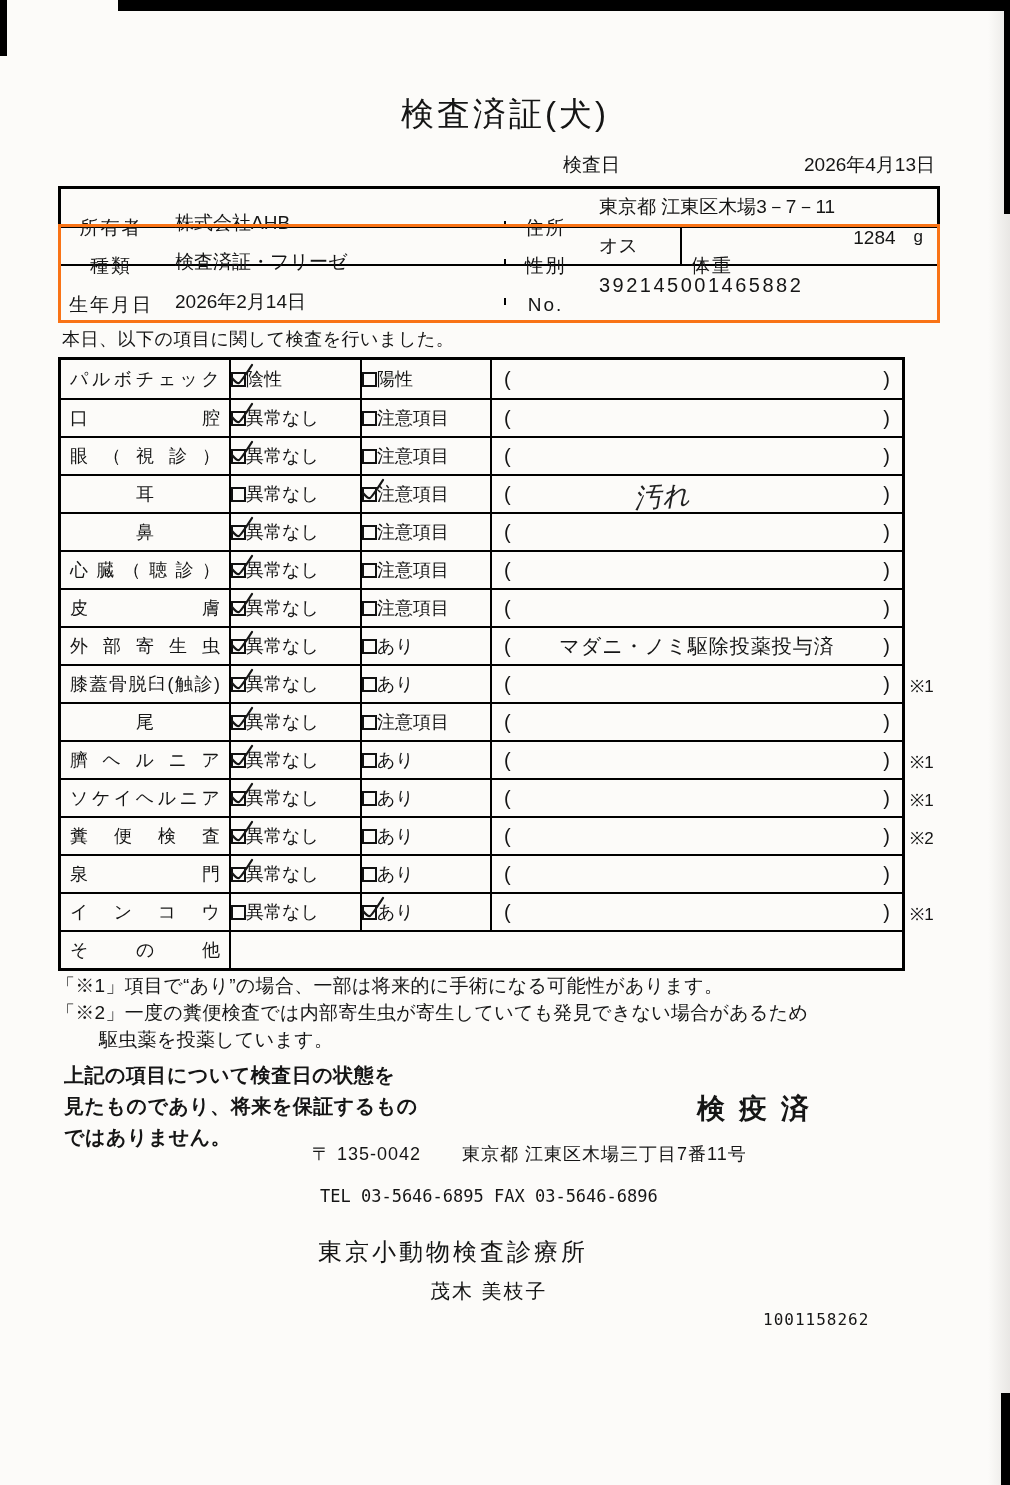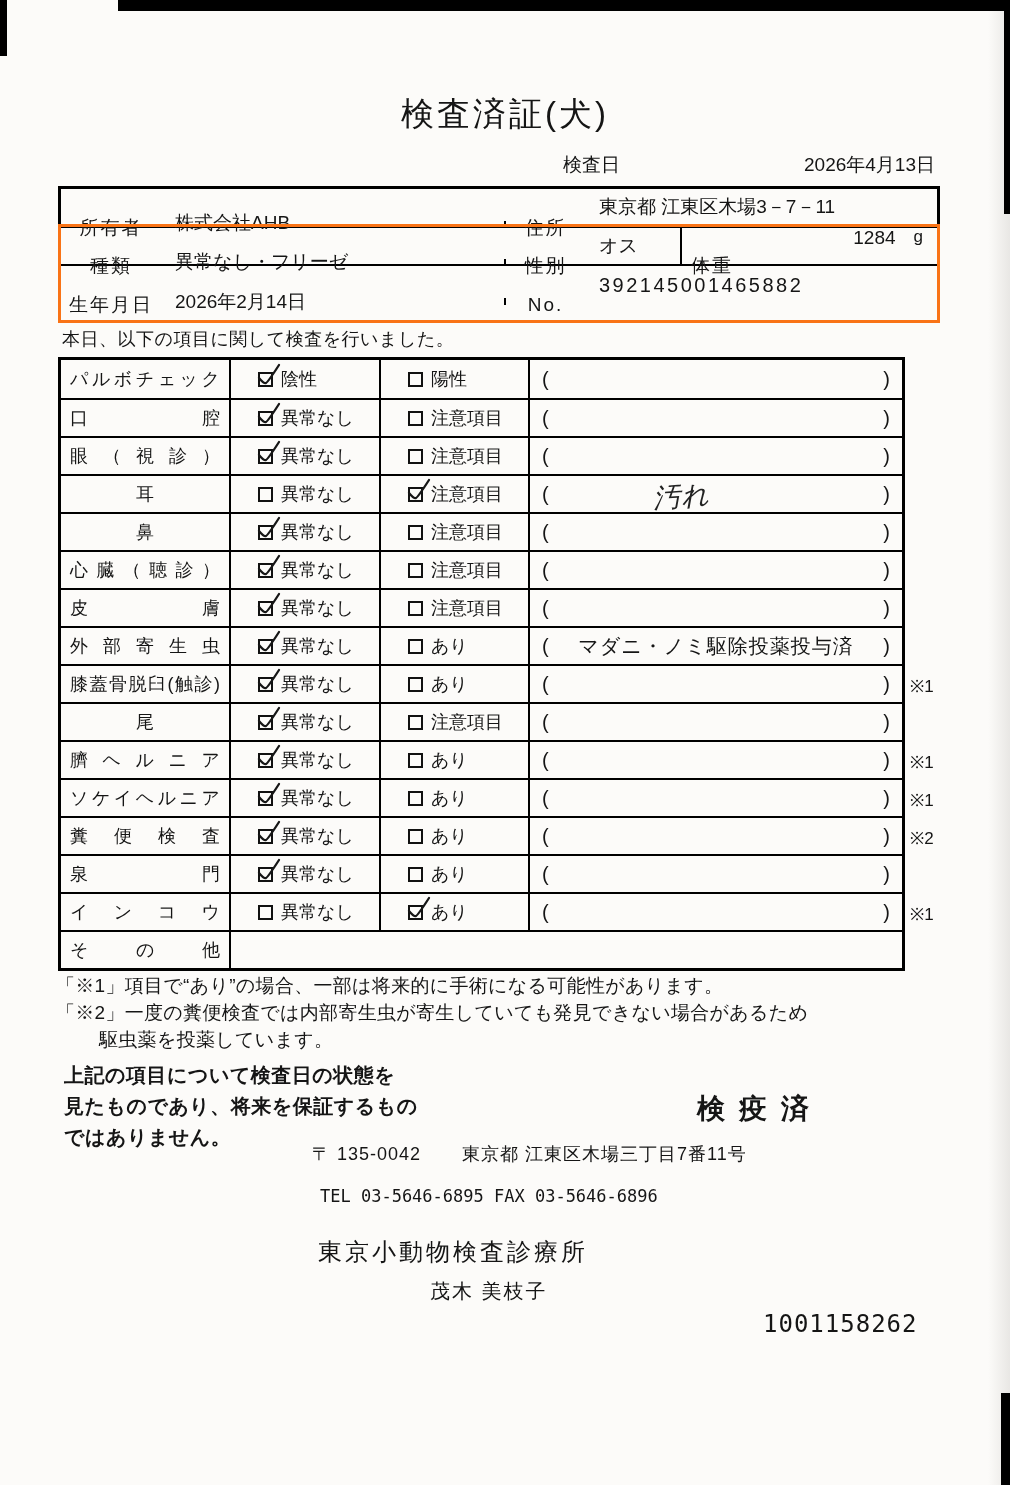--- a/index.html
+++ b/index.html
@@ -43,22 +43,22 @@
 
   .intro{left:62px; top:327px; font-size:18px; letter-spacing:0.5px;}
 
   .ctable{left:58px; top:357px; width:847px; border:3px solid #000;}
   .c-row{display:flex; height:38px; position:relative;}
   .c-row + .c-row{border-top:2.5px solid #000;}
   .cell{height:100%;}
   .cell.label{width:170px; border-right:2.5px solid #000; display:flex;
     align-items:center; justify-content:space-between; padding:0 9px; font-size:18px;}
   .cell.label.single{justify-content:center;}
-  .cell.opt{display:flex; align-items:center; padding-left:8px; gap:8px;
-    font-size:18px; border-right:2.5px solid #000;margin-left:19px;}
+  .cell.opt{display:flex; align-items:center; gap:0;
+    font-size:18px; border-right:2.5px solid #000;}
   .opt1{width:131px;} .opt2{width:130px;}
   .cell.remark{flex:1; display:flex; align-items:center;
     justify-content:space-between; padding:0 12px; font-size:20px;}
   .remark .mid{flex:1; text-align:center; font-size:20px; letter-spacing:1px;}
   .remark .mid.handwritten{font-size:27px; font-style:italic; font-weight:500;
     transform:rotate(-4deg) translateX(-35px); color:#222;}
   .paren{font-size:20px;}
   .span-rest{flex:1;}
   .note{position:absolute; left:calc(100% + 8px); top:8px; font-size:17px; white-space:nowrap;}
 
@@ -70,21 +70,21 @@
   .footnotes .indent{padding-left:43px;}
 
   .disclaimer{left:64px; top:1060px; font-size:20px; font-weight:700; line-height:31px; letter-spacing:0.5px;}
   .stamp{left:697px; top:1090px; font-size:28px; font-weight:700; letter-spacing:14px;}
 
   .postal{left:312px; top:1142px; font-size:18px; letter-spacing:1px;}
   .addr2{left:462px; top:1142px; font-size:18px; letter-spacing:1px;}
   .telfax{left:320px; top:1186px; font-family:"DejaVu Sans Mono", monospace; font-size:17px;}
   .clinic{left:318px; top:1236px; font-size:24px; letter-spacing:3px;}
   .examiner{left:430px; top:1278px; font-size:20px; letter-spacing:2px;}
-  .serial{left:763px; top:1310px; font-family:"DejaVu Sans Mono", monospace; font-size:24px; letter-spacing:1px;}
+  .serial{left:763px; top:1310px; font-family:"DejaVu Sans Mono", monospace; font-size:16px; letter-spacing:1px;}
 </style>
 </head>
 <body>
 
 <div class="page">
 
   <div class="shade-right"></div>
   <div class="artifact art-top"></div>
   <div class="artifact art-left"></div>
   <div class="artifact art-right"></div>
@@ -100,21 +100,21 @@
   <div class="abs tbl owner-table">
     <div class="cellb hdr w-l1">所有者</div>
     <div class="cellb val w-v1">株式会社AHB</div>
     <div class="cellb hdr w-l2">住所</div>
     <div class="cellb val flex1">東京都 江東区木場3－7－11</div>
   </div>
 
   <div class="abs info-table">
     <div class="i-row first">
       <div class="cellb hdr w-l1">種類</div>
-      <div class="cellb val w-v1">異常なし・フリーゼ</div>
+      <div class="cellb val w-v1">検査済証・フリーゼ</div>
       <div class="cellb hdr w-l2">性別</div>
       <div class="cellb val w-sex">オス</div>
       <div class="cellb hdr w-wl">体重</div>
       <div class="cellb weight-cell">
         <span>1284</span>
         <span class="unit">g</span>
       </div>
     </div>
     <div class="i-row">
       <div class="cellb hdr w-l1">生年月日</div>

